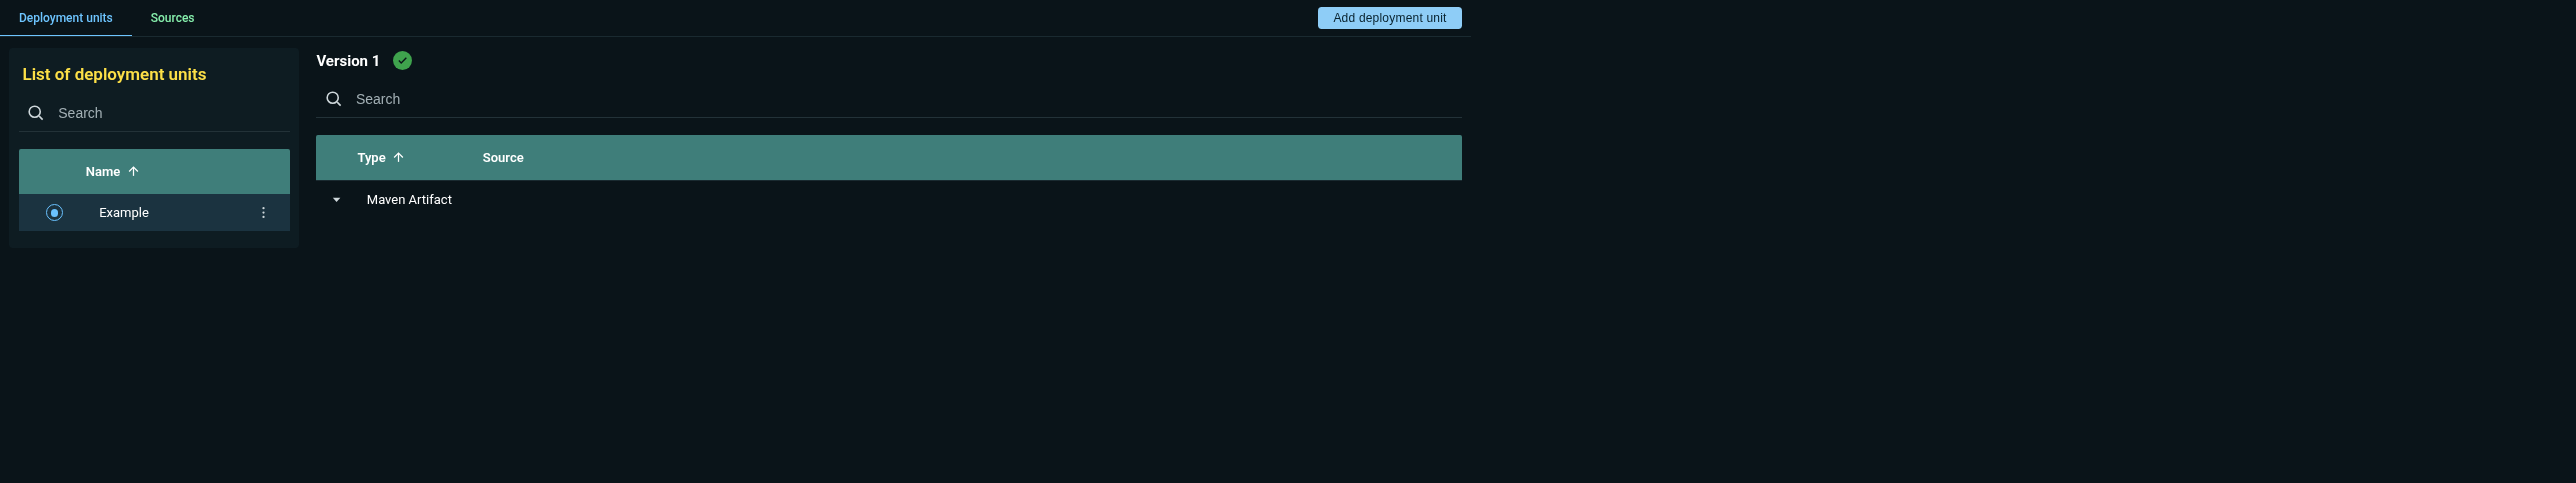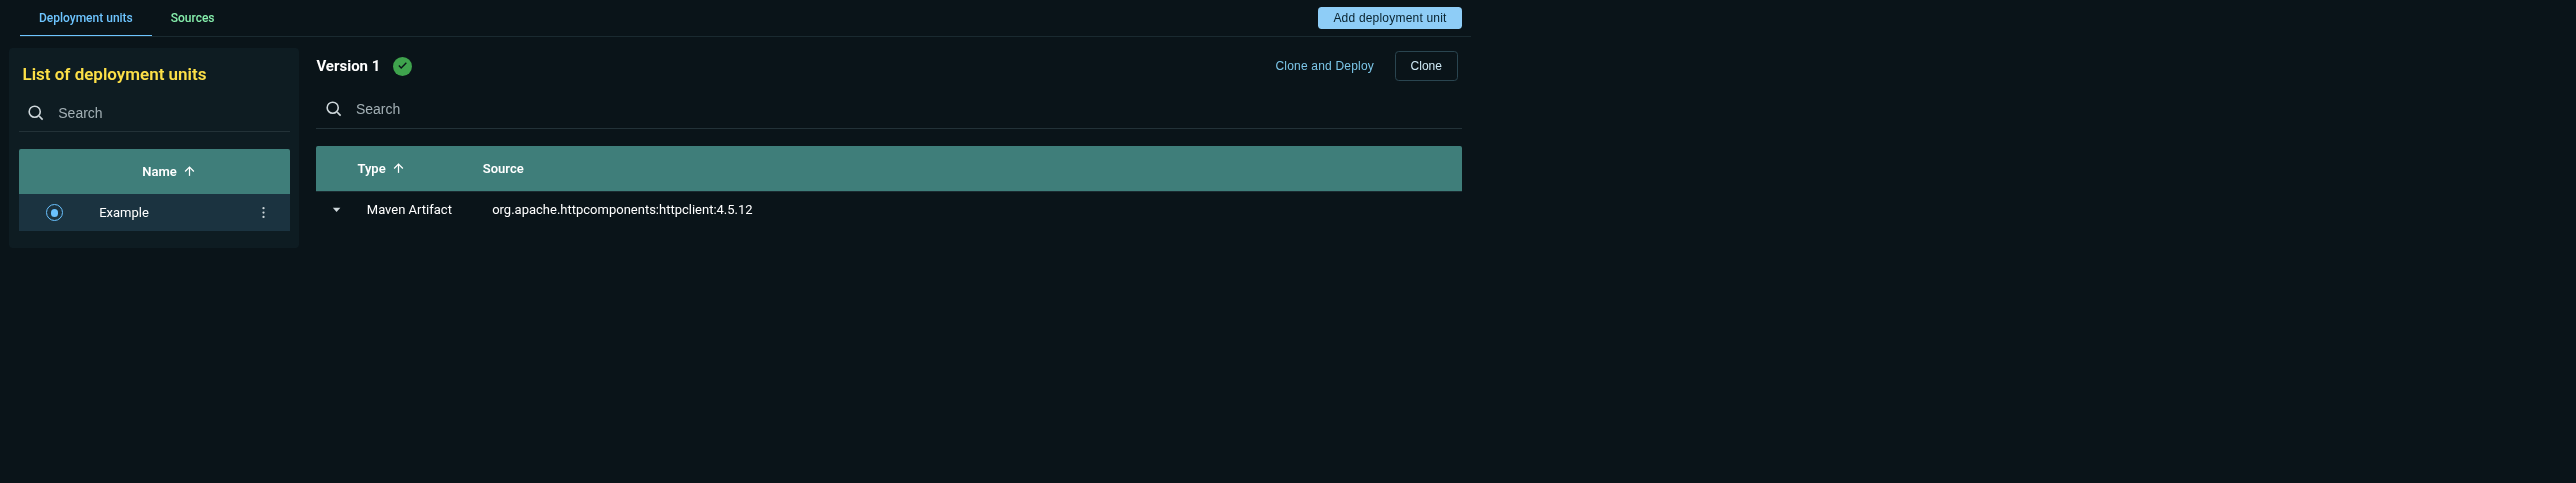--- a/index.html
+++ b/index.html
@@ -9,21 +9,20 @@
     font-family: -apple-system, BlinkMacSystemFont, "Segoe UI", Roboto, Arial, sans-serif;
     font-size: 13px;
     width: 1471px;
   }
   .topbar {
     display: flex;
     align-items: center;
     justify-content: space-between;
     padding: 0 9.4px 0 0;
     border-bottom: 0.9px solid #1a2a30;
-    margin-left: 20px;
   }
   .tabs { display: flex; }
   .tab {
     padding: 11.2px 19px 9.4px;
     font-size: 12px;
     font-weight: 500;
     color: #86efac;
     cursor: pointer;
     border-bottom: 1.9px solid transparent;
   }
@@ -87,21 +86,21 @@
     align-items: center;
     background: #3f7e7a;
     color: #fff;
     font-size: 13px;
     font-weight: 600;
     height: 45px;
     border-radius: 1.9px 1.9px 0 0;
     padding: 0 13px 0 0;
     gap: 9.4px;
   }
-  .sidepanel .thead { padding-left: 44px; justify-content: center; }
+  .sidepanel .thead { padding-left: 67px; }
   .thead .sort { display: inline-flex; align-items: center; gap: 5.6px; }
   .row {
     display: flex;
     align-items: center;
     height: 37px;
     padding: 0 13px 0 0;
     gap: 9.4px;
     border-top: 0.9px solid #1a2a30;
   }
   .sidepanel .row {
@@ -203,24 +202,20 @@
   <div class="mainpanel">
     <div class="main-header">
       <div class="main-header-left">
         <div class="version-title">Version 1</div>
         <span class="check-circle">
           <svg width="11.2" height="11.2" viewBox="0 0 24 24" fill="none" stroke="#0a1419" stroke-width="3">
               <polyline points="20 6 9 17 4 12"></polyline>
             </svg>
         </span>
       </div>
-      <div class="header-actions">
-        <button class="link-btn">Clone and Deploy</button>
-        <button class="outline-btn">Clone</button>
-      </div>
     </div>
 
     <div class="search-row">
       <span class="icon">
         <svg width="19" height="19" viewBox="0 0 24 24" fill="none" stroke="#cfd8dc" stroke-width="2">
             <circle cx="11" cy="11" r="7"></circle>
             <line x1="21" y1="21" x2="16.65" y2="16.65"></line>
           </svg>
       </span>
       <input type="text" placeholder="Search" style="">
@@ -237,17 +232,16 @@
       <span class="col-source">Source</span>
     </div>
 
     <div class="row">
       <div class="expand-cell">
         <svg width="11.2" height="11.2" viewBox="0 0 24 24" fill="#cfd8dc">
             <polygon points="4,8 20,8 12,17"></polygon>
           </svg>
       </div>
       <div class="col-type-cell">Maven Artifact</div>
-      <div class="col-source-cell">org.apache.httpcomponents:httpclient:4.5.12</div>
     </div>
   </div>
 </div>
 
 
 </body></html>

